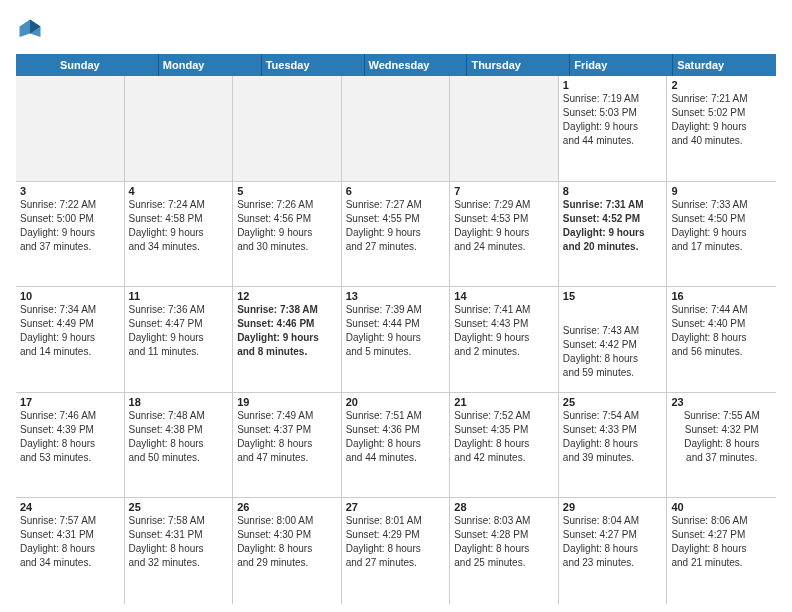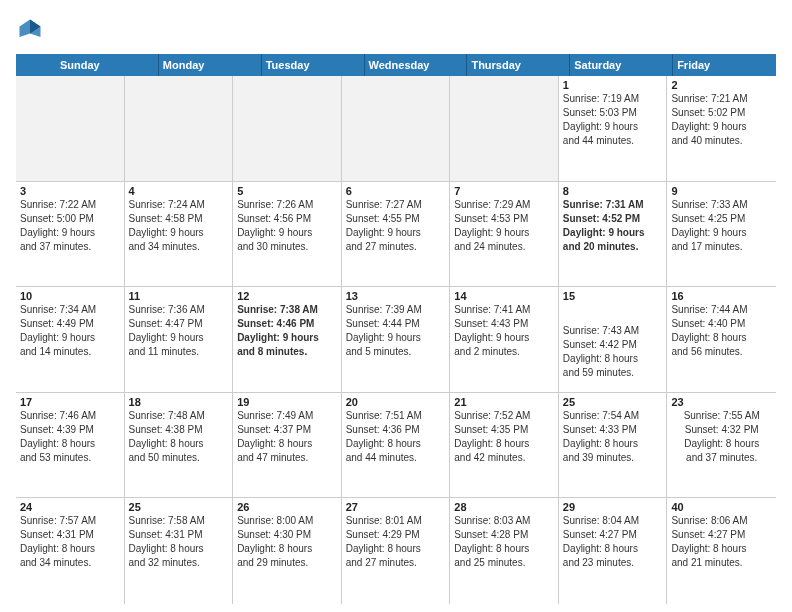--- a/index.html
+++ b/index.html
@@ -130,22 +130,22 @@
     </div>
   </div>
 
   <div class="calendar">
     <div class="cal-header">
       <div>Sunday</div>
       <div>Monday</div>
       <div>Tuesday</div>
       <div>Wednesday</div>
       <div>Thursday</div>
+      <div>Friday</div>
       <div>Saturday</div>
-      <div>Friday</div>
     </div>
     <div class="cal-body" id="cal-body">
     <div class="cal-row">
           <div class="cal-cell empty shaded"></div>
           <div class="cal-cell empty shaded"></div>
           <div class="cal-cell empty shaded"></div>
           <div class="cal-cell empty shaded"></div>
           <div class="cal-cell empty shaded"></div>
           <div class="cal-cell">
             <div class="day-num">1</div>
@@ -201,21 +201,21 @@
           <div class="cal-cell">
             <div class="day-num">8</div>
             <div class="day-info" style="white-space: pre-line; font-weight: bold;">Sunrise: 7:31 AM
 Sunset: 4:52 PM
 Daylight: 9 hours
 and 20 minutes.</div>
           </div>
           <div class="cal-cell">
             <div class="day-num">9</div>
             <div class="day-info" style="white-space: pre-line;">Sunrise: 7:33 AM
-Sunset: 4:25 PM
+Sunset: 4:50 PM
 Daylight: 9 hours
 and 17 minutes.</div>
           </div>
         </div>
         <div class="cal-row">
           <div class="cal-cell">
             <div class="day-num">10</div>
             <div class="day-info" style="white-space: pre-line;">Sunrise: 7:34 AM
 Sunset: 4:49 PM
 Daylight: 9 hours

